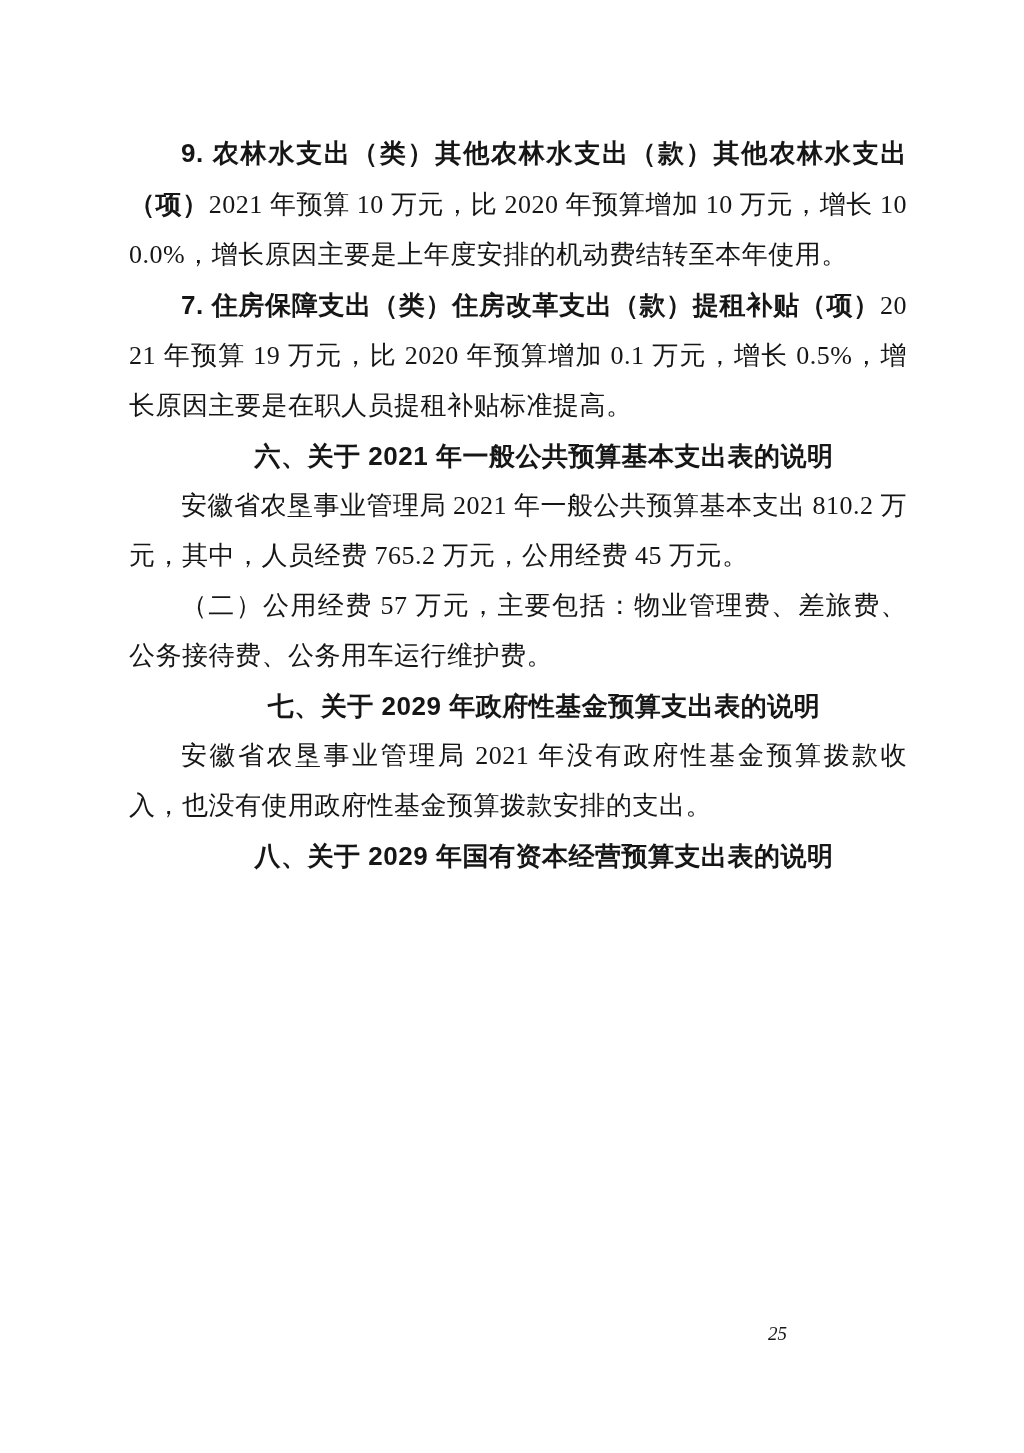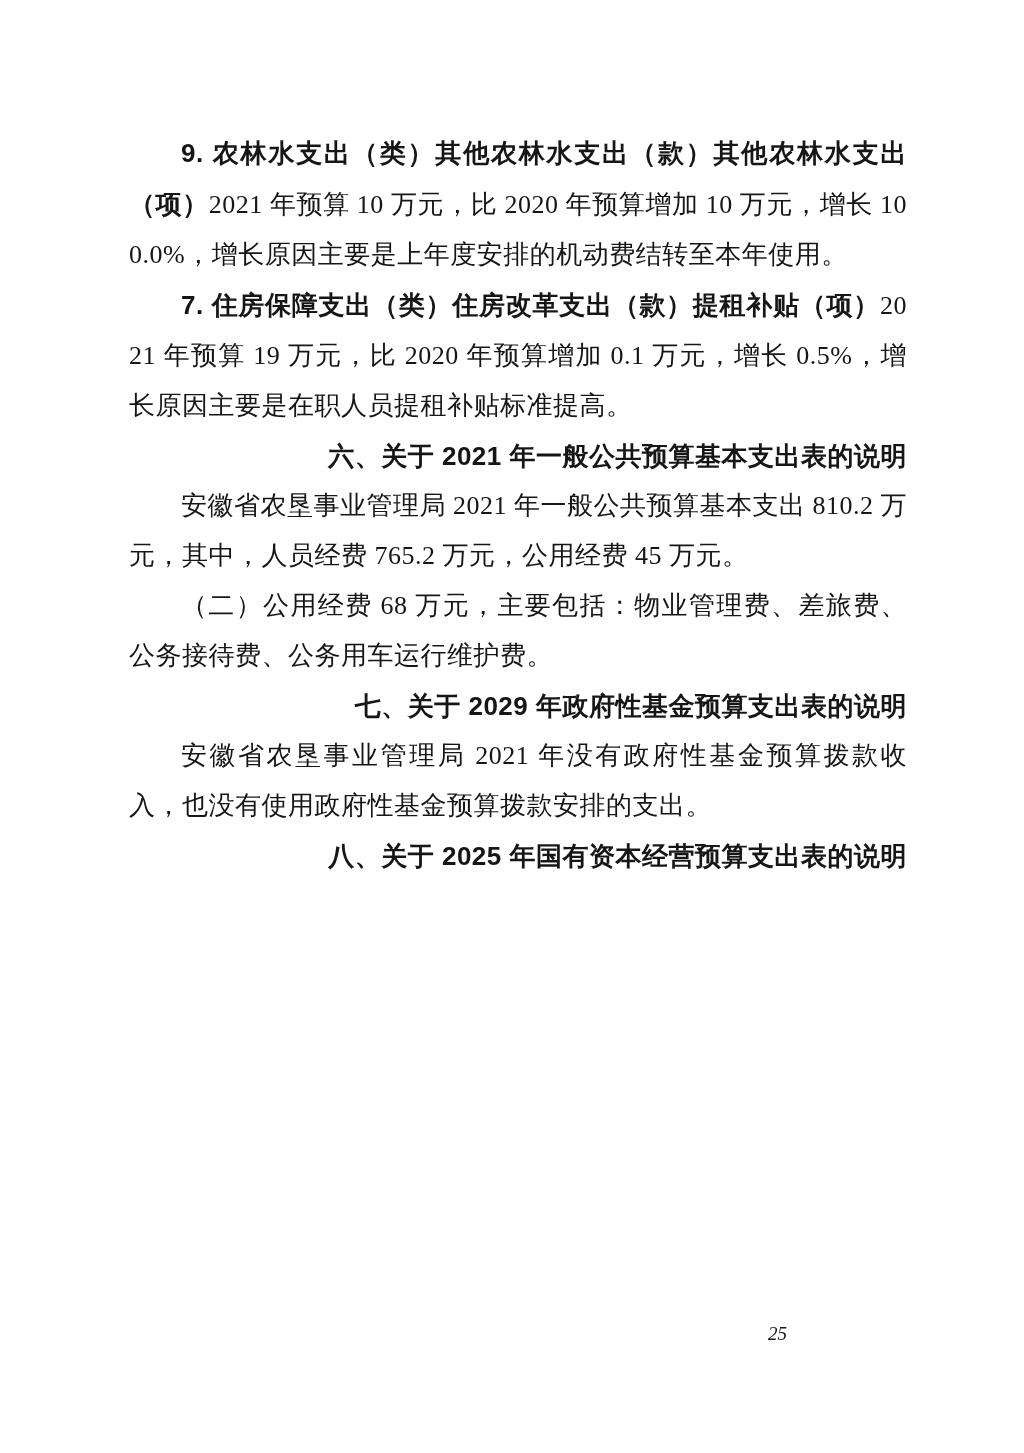--- a/index.html
+++ b/index.html
@@ -32,21 +32,21 @@
     word-break: break-all;
     letter-spacing: 0.5px;
   }
   .para .lead {
     font-weight: bold;
     font-family: "Liberation Sans", sans-serif;
   }
   .para.heading {
     font-weight: bold;
     font-family: "Liberation Sans", sans-serif;
-    text-align: right;
+    text-align: center;
   }
   .page-number {
     position: absolute;
     left: 768px;
     top: 1322px;
     font-size: 19px;
     line-height: 24px;
     font-family: "Liberation Serif", serif;
     color: #161616;
     font-style: italic;
@@ -61,24 +61,24 @@
     <p class="para"><span class="lead">9. 农林水支出（类）其他农林水支出（款）其他农林水支出（项）</span><span>2021 年预算 10 万元，比 2020 年预算增加 10 万元，增长 100.0%，增长原因主要是上年度安排的机动费结转至本年使用。</span></p>
 
 
     <p class="para"><span class="lead">7. 住房保障支出（类）住房改革支出（款）提租补贴（项）</span><span>2021 年预算 19 万元，比 2020 年预算增加 0.1 万元，增长 0.5%，增长原因主要是在职人员提租补贴标准提高。</span></p>
 
     <p class="para heading">六、关于 2021 年一般公共预算基本支出表的说明</p>
 
     <p class="para">安徽省农垦事业管理局 2021 年一般公共预算基本支出 810.2 万元，其中，人员经费 765.2 万元，公用经费 45 万元。</p>
 
 
-    <p class="para">（二）公用经费 68 万元，主要包括：物业管理费、差旅费、公务接待费、公务用车运行维护费。</p>
+    <p class="para">（二）公用经费 57 万元，主要包括：物业管理费、差旅费、公务接待费、公务用车运行维护费。</p>
 
     <p class="para heading">七、关于 2029 年政府性基金预算支出表的说明</p>
 
     <p class="para">安徽省农垦事业管理局 2021 年没有政府性基金预算拨款收入，也没有使用政府性基金预算拨款安排的支出。</p>
 
-    <p class="para heading">八、关于 2025 年国有资本经营预算支出表的说明</p>
+    <p class="para heading">八、关于 2029 年国有资本经营预算支出表的说明</p>
 
   </div>
 
   <div class="page-number">25</div>
 </div>
 
 </body></html>

